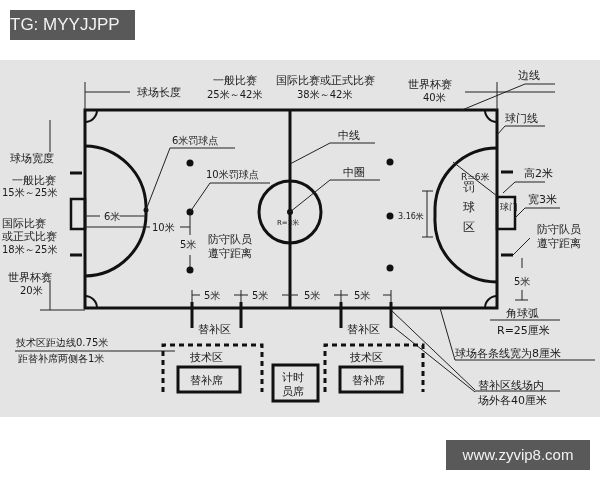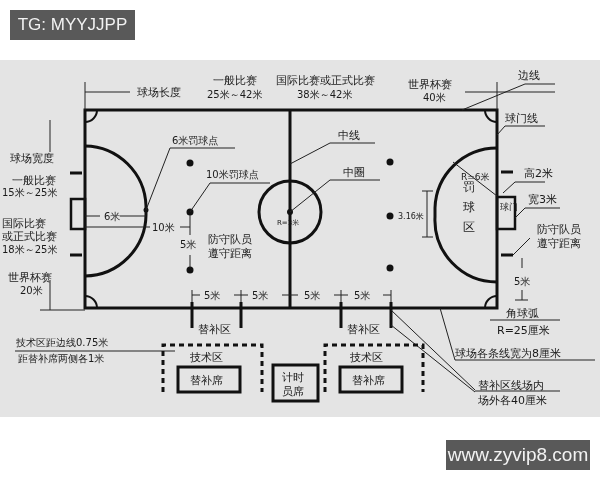--- a/index.html
+++ b/index.html
@@ -1,20 +1,20 @@
 <!DOCTYPE html>
 <html><head>
 <meta charset="utf-8">
 <style>
   html, body { margin:0; padding:0; }
   body { width:600px; height:480px; background:#ffffff; position:relative; overflow:hidden;
          font-family: "DejaVu Sans", sans-serif; }
   .tag { position:absolute; background:#595959; color:#f2f2f2; font-family:"Liberation Sans", sans-serif; }
-  .tag-top { left:10px; top:10px; width:125px; height:30px; line-height:30px; font-size:17px; text-align:center; }
-  .tag-bottom { left:446px; top:440px; width:144px; height:30px; line-height:30px; font-size:19px; text-align:center; }
+  .tag-top { left:10px; top:10px; width:125px; height:30px; line-height:30px; font-size:17px; text-align:left; }
+  .tag-bottom { left:446px; top:440px; width:144px; height:30px; line-height:30px; font-size:15px; text-align:center; }
   .diagram { position:absolute; left:0; top:60px; width:600px; height:357px; background:#e4e4e4; }
   svg text { font-family: "DejaVu Sans", sans-serif; fill:#1a1a1a; }
 </style>
 </head>
 <body>
 
 <div class="tag tag-top">TG: MYYJJPP</div>
 
 <div class="diagram">
 <svg width="600" height="357" viewBox="0 60 600 357" xmlns="http://www.w3.org/2000/svg">

